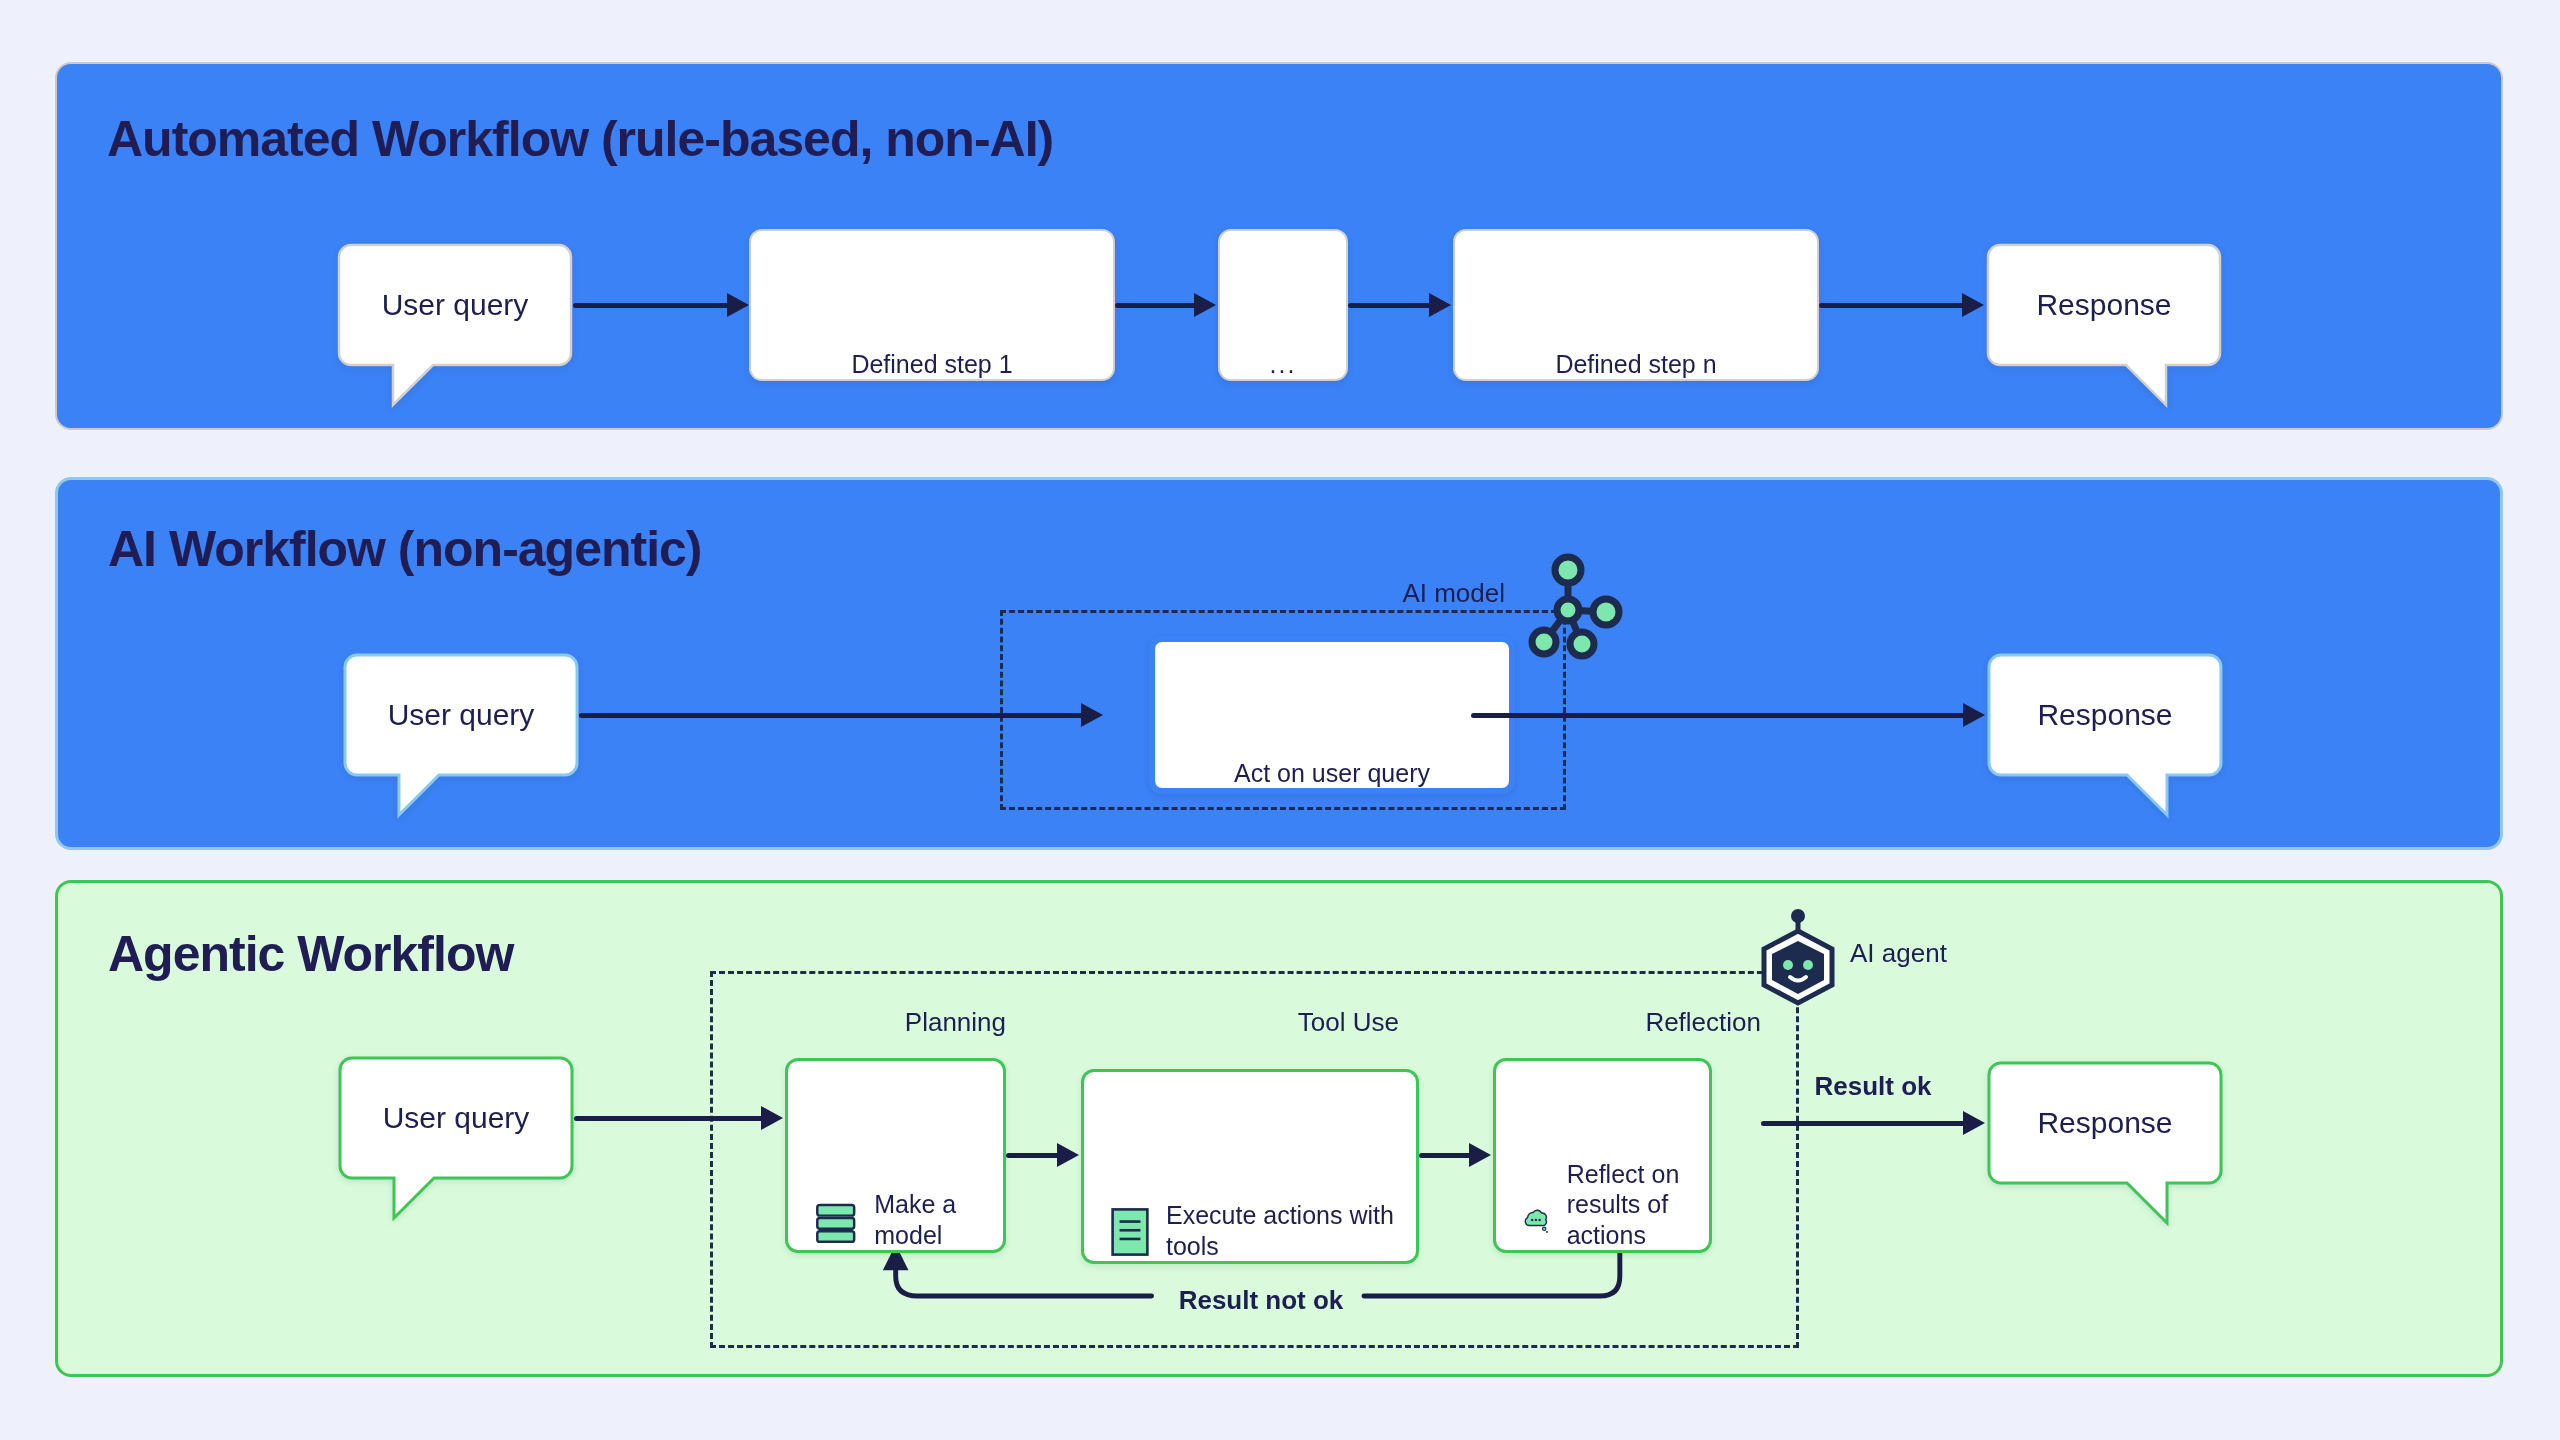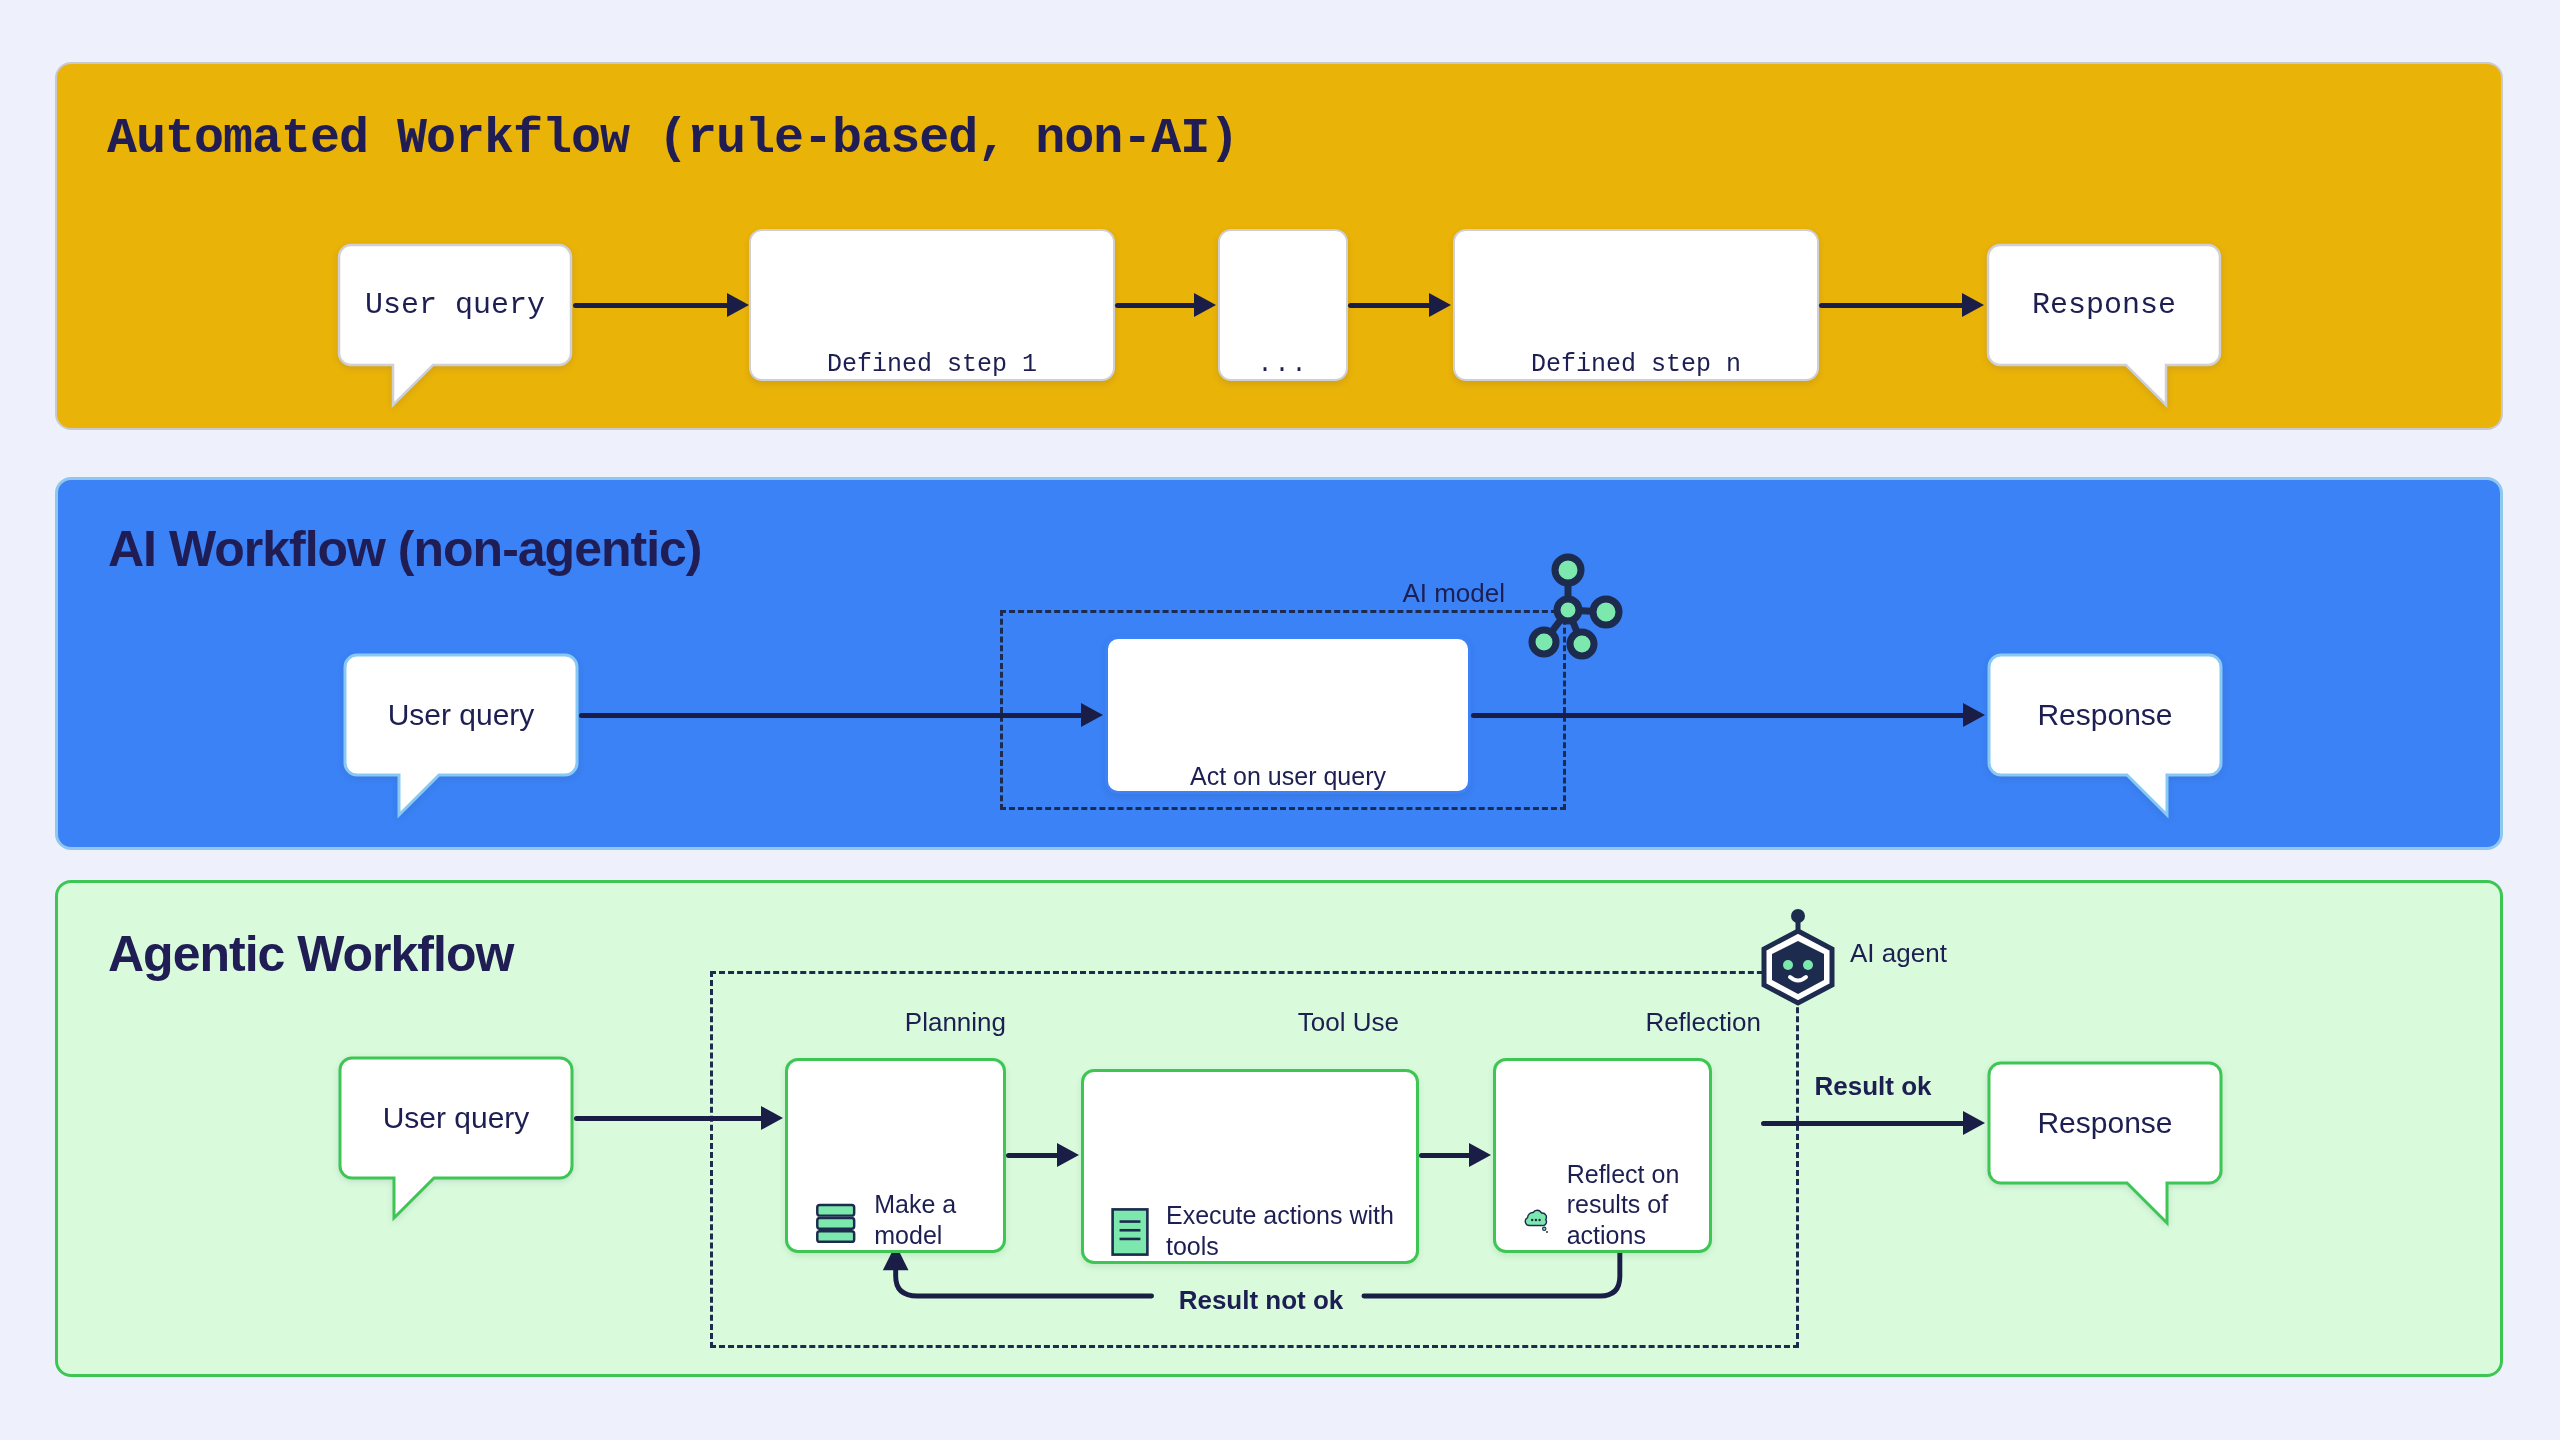--- a/index.html
+++ b/index.html
@@ -5,36 +5,36 @@
   * { margin:0; padding:0; box-sizing:border-box; }
   html,body { width:2560px; height:1440px; }
   body {
     background:#eef1fb;
     font-family:"Liberation Sans", sans-serif;
     color:#1d1f52;
     position:relative;
     overflow:hidden;
   }
   .panel { position:absolute; left:55px; width:2448px; border-radius:16px; }
-  .panel.p1 { top:62px;  height:368px; background:#eab308; border:2px solid #c9c9ce;font-family:Liberation Mono, monospace; }
+  .panel.p1 { top:62px;  height:368px; background:#3b82f6; border:2px solid #c9c9ce; }
   .panel.p2 { top:477px; height:373px; background:#3b82f6; border:3px solid #8fc7ef; }
   .panel.p3 { top:880px; height:497px; background:#d9fbdc; border:3px solid #3ec654; }
   .ptitle {
     position:absolute; font-size:50px; font-weight:700; letter-spacing:-1px;
     color:#201d55; white-space:nowrap;
   }
   
   .node {
     position:absolute; background:#fff; border-radius:13px;
     display:flex; align-items:flex-end; justify-content:center;
     font-size:25px; color:#1d1f52; text-align:center;
     box-shadow:0 3px 6px rgba(40,50,90,.13);
   }
   .p1 .node { border:2.5px solid #cfcfd4; }
-  .p2 .node { border:3px solid #3b82f6; }
+  .p2 .node { border:6px solid #3b82f6;margin-left:44px; }
   .p3 .node { border:3px solid #3ec654; justify-content:flex-start; padding-left:26px; text-align:left; box-shadow:0 3px 6px rgba(30,90,50,.12); }
   .p3 .node .ntext { margin-left:16px; line-height:1.22; }
   
   .bubble { position:absolute; width:236px; height:168px; }
   .bubble svg { position:absolute; inset:0; overflow:visible; filter:drop-shadow(0 2px 3px rgba(40,50,90,.14)); }
   .bubble .blabel {
     position:absolute; left:0; top:0; width:236px; height:124px;
     display:flex; align-items:center; justify-content:center; font-size:30px;
   }
   .bshape { fill:#ffffff; }

